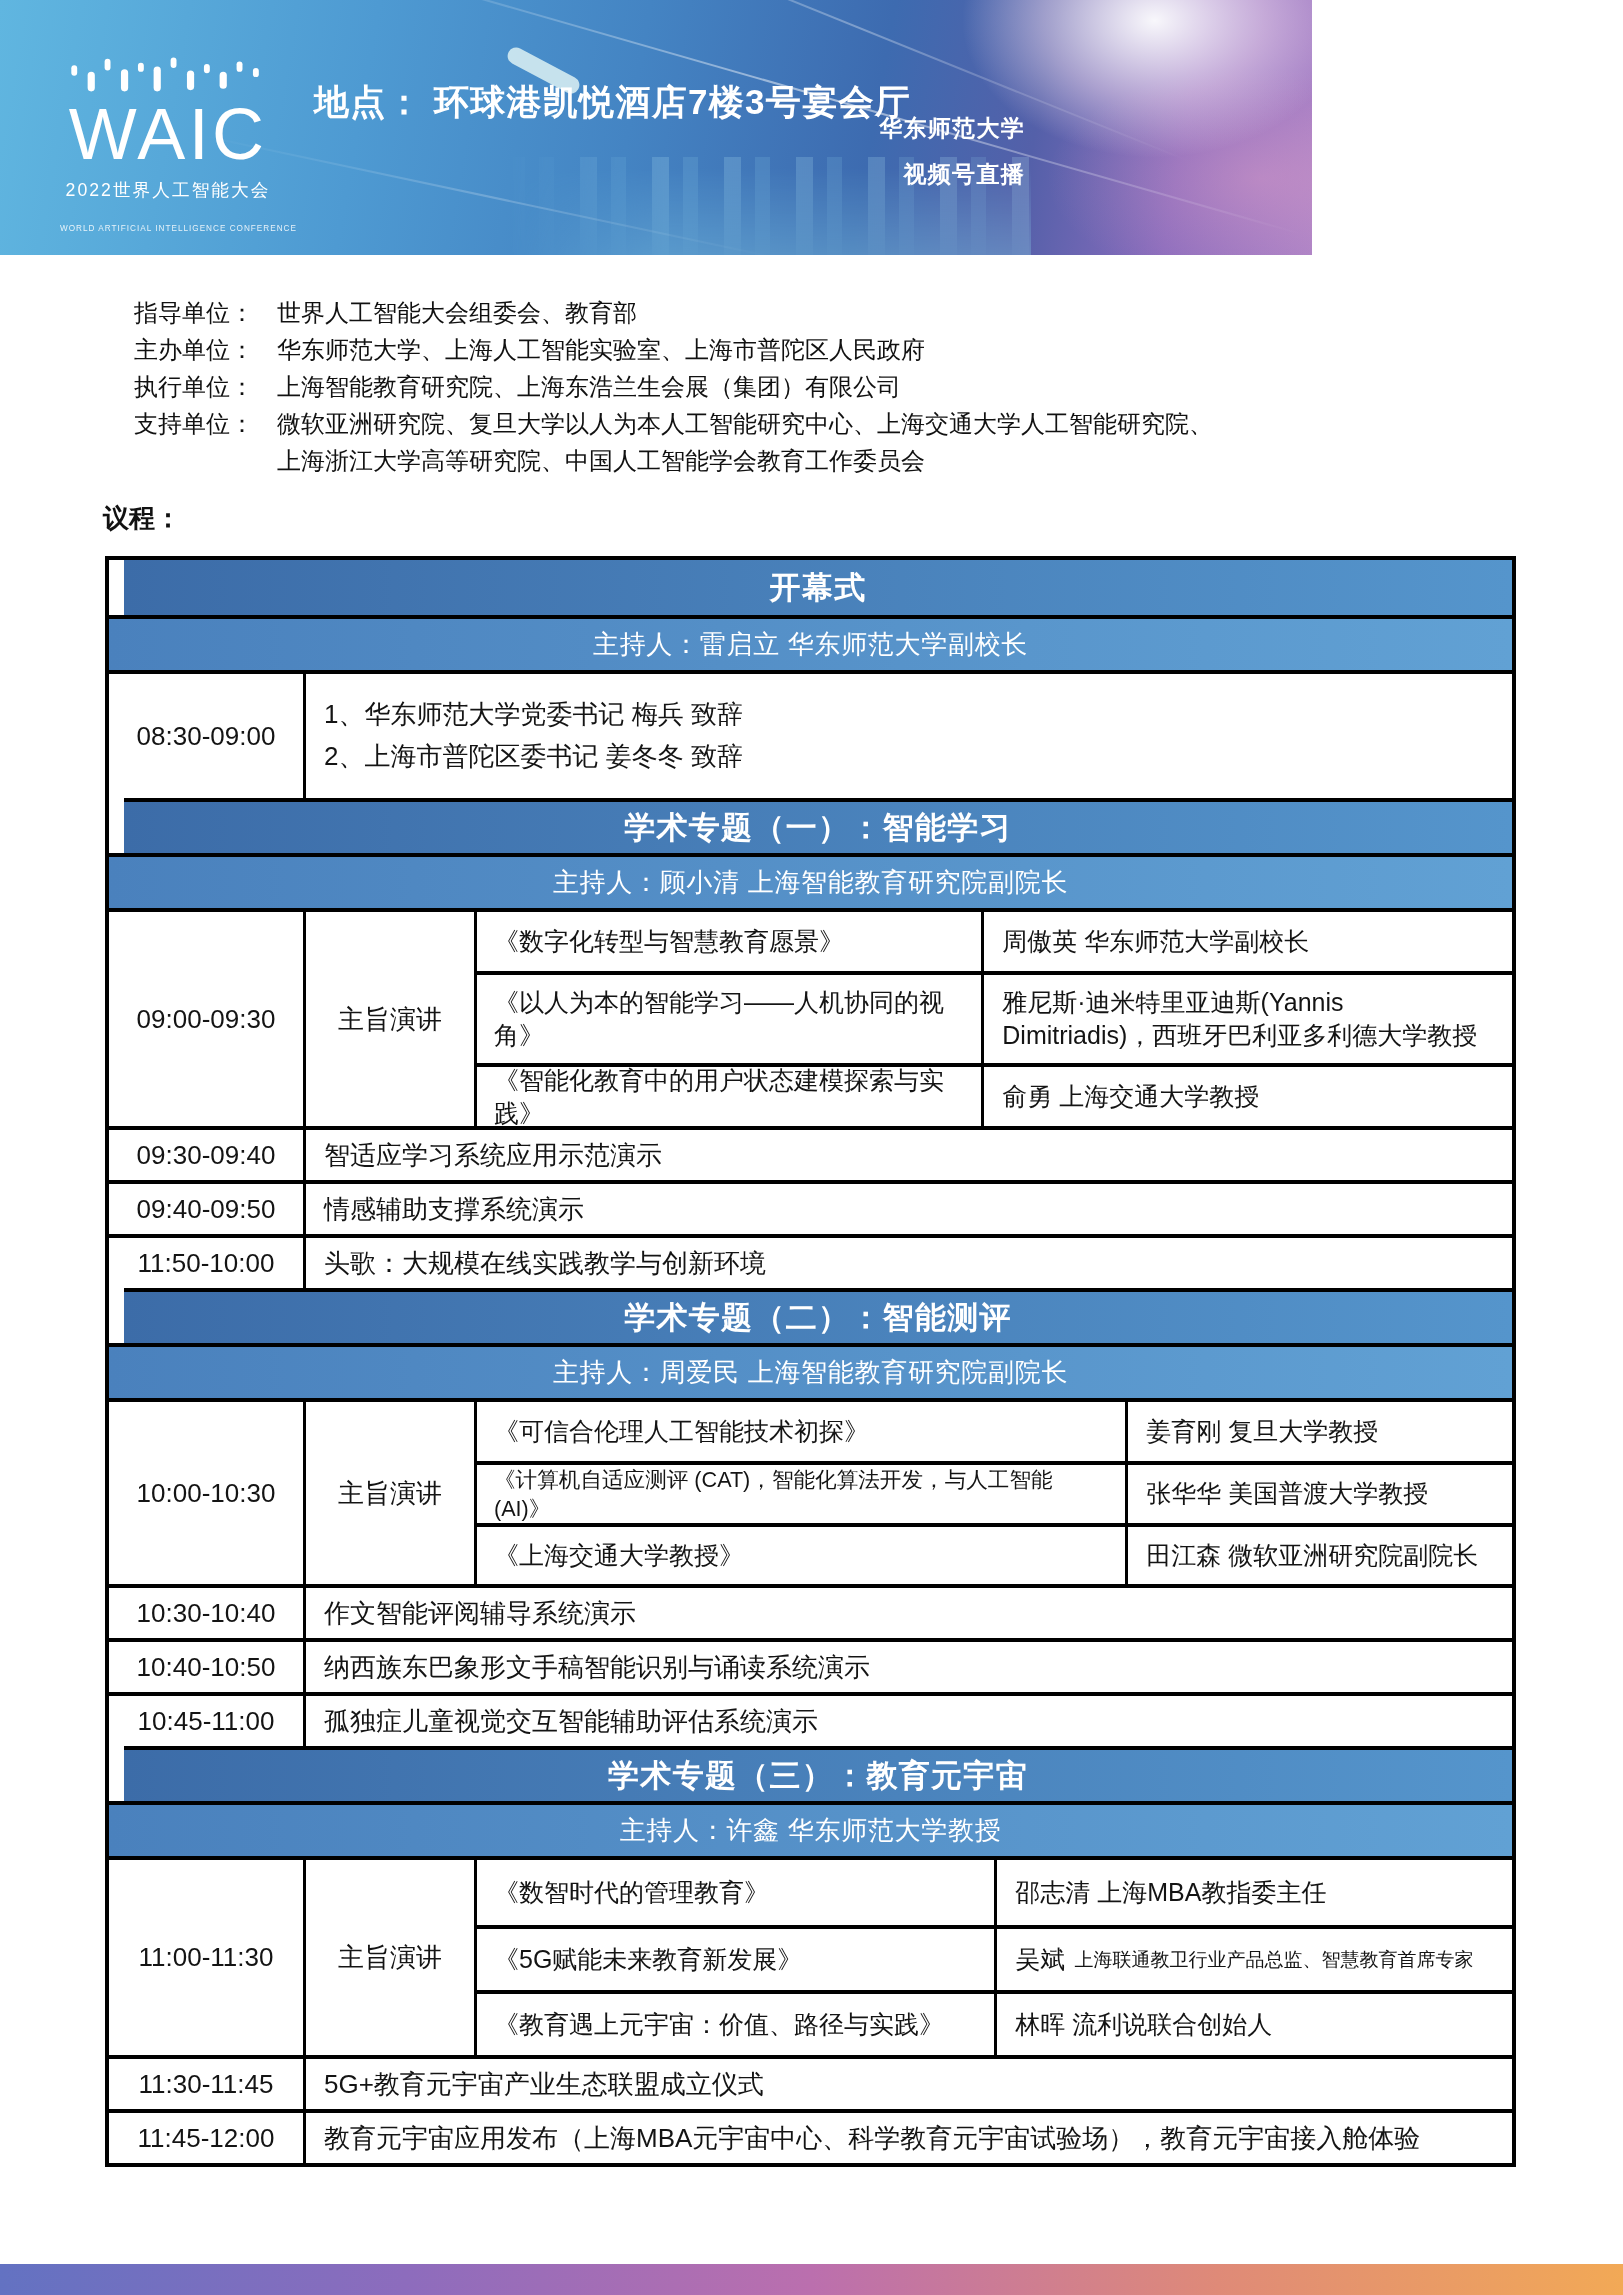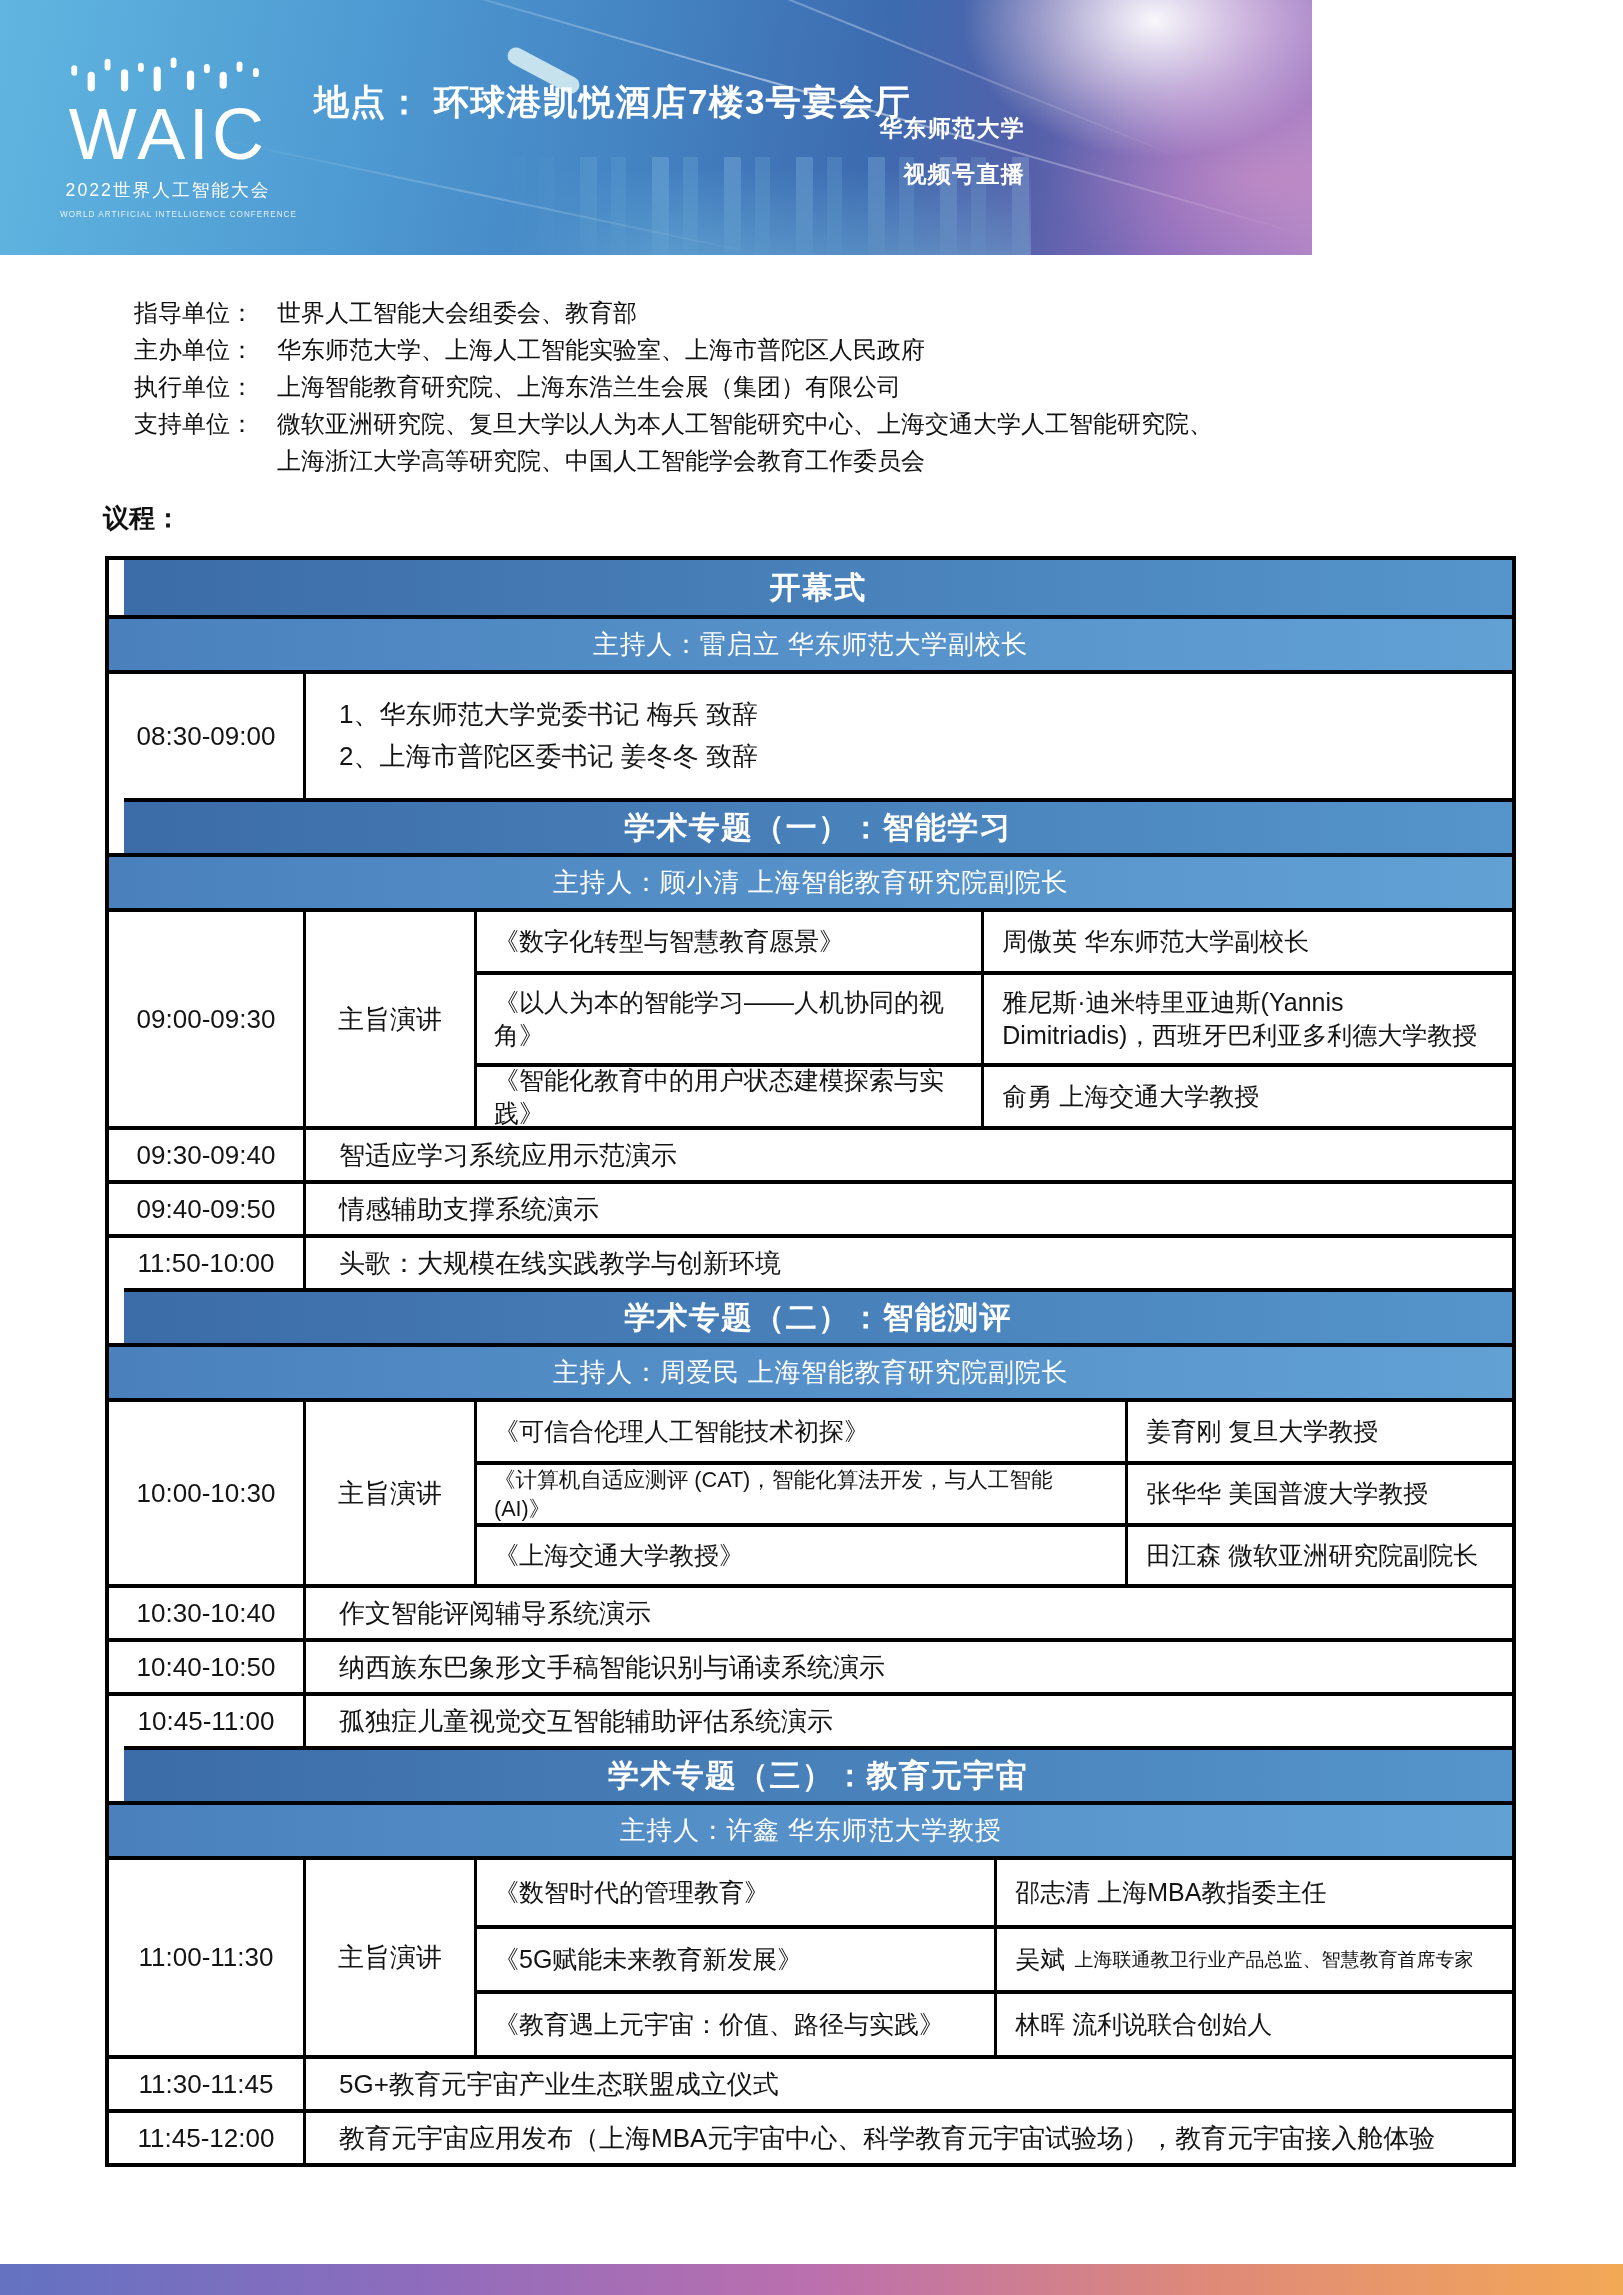--- a/index.html
+++ b/index.html
@@ -29,21 +29,21 @@
     background:
       linear-gradient(0deg, rgba(140,215,235,.9), rgba(140,215,235,0) 90%),
       repeating-linear-gradient(90deg, rgba(190,240,250,.55) 0 17px, transparent 17px 31px, rgba(160,225,245,.4) 31px 46px, transparent 46px 72px);
     -webkit-mask-image:linear-gradient(90deg,transparent,#000 30%);
             mask-image:linear-gradient(90deg,transparent,#000 30%);
   }
   .logo { position:absolute; left:60px; top:52px; width:216px; text-align:center; color:#fff; }
   .logo-bars { display:block; margin:0 auto 3.9px auto; }
   .logo-waic { font-size:72px; line-height:1.05; letter-spacing:3.3px; font-weight:400; }
   .logo-cn { font-size:17.7px; letter-spacing:2px; margin-top:5.2px; white-space:nowrap; }
-  .logo-en { font-size:8.2px; letter-spacing:1px; opacity:.85; margin-top:8px; white-space:nowrap; }
+  .logo-en { font-size:8.2px; letter-spacing:1px; opacity:.85; margin-top:22px; white-space:nowrap; }
   .meta { position:absolute; left:314px; top:84px; color:#fff; font-weight:bold; }
   .meta-line { font-size:35px; letter-spacing:1.3px; line-height:1; }
   .meta-line + .meta-line { margin-top:25px; }
   .live { position:absolute; right:287px; top:105px; text-align:right; color:#fff; font-weight:bold;
     font-size:23px; line-height:46px; letter-spacing:1.3px; }
   
   .qr { position:absolute; left:1366px; top:43px; width:162px; height:167px; background:#fff; border-radius:2.6px; padding:10.5px; }
   .qr-grid { position:relative; width:100%; height:100%;
     display:grid; grid-template-columns:repeat(21,1fr); grid-template-rows:repeat(21,1fr); }
   .qm { background:#000; }
@@ -60,21 +60,21 @@
   .org-val { }
   
   .agenda-label { position:absolute; left:103px; top:501px; font-size:26px; font-weight:bold; color:#111; }
   .tbl { position:absolute; left:105px; top:556px; width:1411px; border:4.6px solid #000; background:#fff; font-size:26px; }
   .row { display:flex; align-items:stretch; background:#fff; border-top:4.6px solid #000; }
   .row:first-child { border-top:none; }
   .bar { justify-content:center; align-items:center; color:#fff; text-align:center; }
   .bar.section { min-height:55px; background:linear-gradient(90deg,#3c6ca8,#5595cc); font-weight:bold; font-size:31px; letter-spacing:1.3px;margin-left:15px; }
   .bar.mod { min-height:55px; background:linear-gradient(90deg,#4a81bd,#61a1d4); font-size:26px; letter-spacing:0.7px; }
   .c-time { flex:0 0 194px; display:flex; align-items:center; justify-content:center; white-space:nowrap; }
-  .c-body { flex:1; border-left:3.3px solid #000; display:flex; align-items:center; padding:0 33px; }
+  .c-body { flex:1; border-left:3.3px solid #000; display:flex; align-items:center; padding:0 18px; }
   .c-type { flex:0 0 171px; border-left:3.3px solid #000; display:flex; align-items:center; justify-content:center; }
   .talks { flex:1; border-left:3.3px solid #000; display:flex; flex-direction:column; }
   .talk { display:flex; align-items:stretch; border-top:4.6px solid #000; flex:1; }
   .talk:first-child { border-top:none; }
   .t-title { flex:0 0 504px; display:flex; align-items:center; padding:0 17px; font-size:25px; }
   .t-speaker { flex:1; border-left:3.3px solid #000; display:flex; align-items:center; padding:0 18.3px; font-size:25px; flex-wrap:wrap; }
   .s2 .t-title { flex-basis:648px; }
   .s3 .t-title { flex-basis:517px; }
   .s1 .talk:nth-child(1){ min-height:52px; } .s1 .talk:nth-child(2){ min-height:92px; } .s1 .talk:nth-child(3){ min-height:52px; }
   .s2 .talk:nth-child(1){ min-height:59px;border-radius:8px; } .s2 .talk:nth-child(2){ min-height:54px; } .s2 .talk:nth-child(3){ min-height:61px; }

